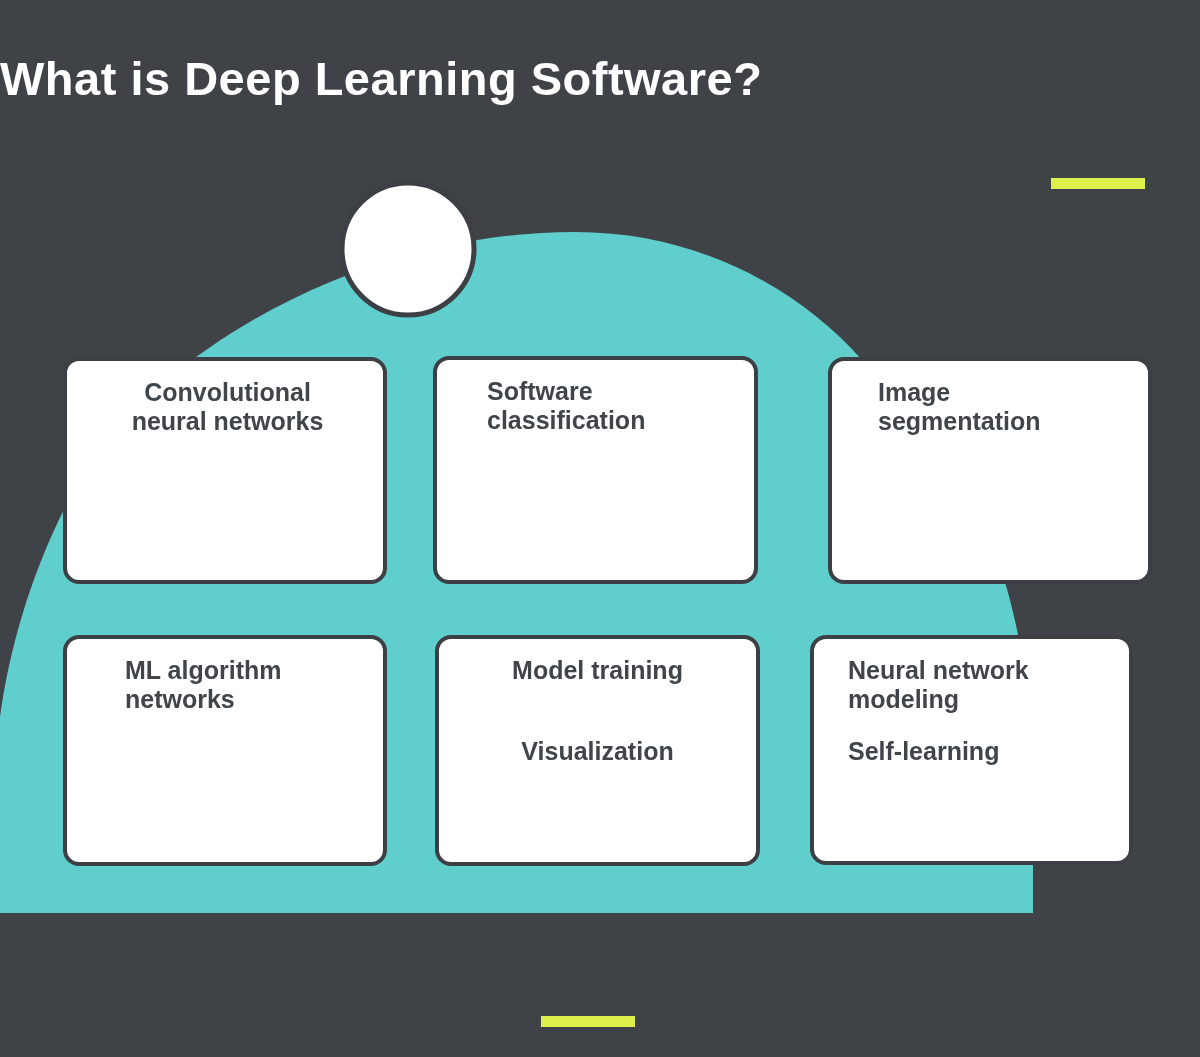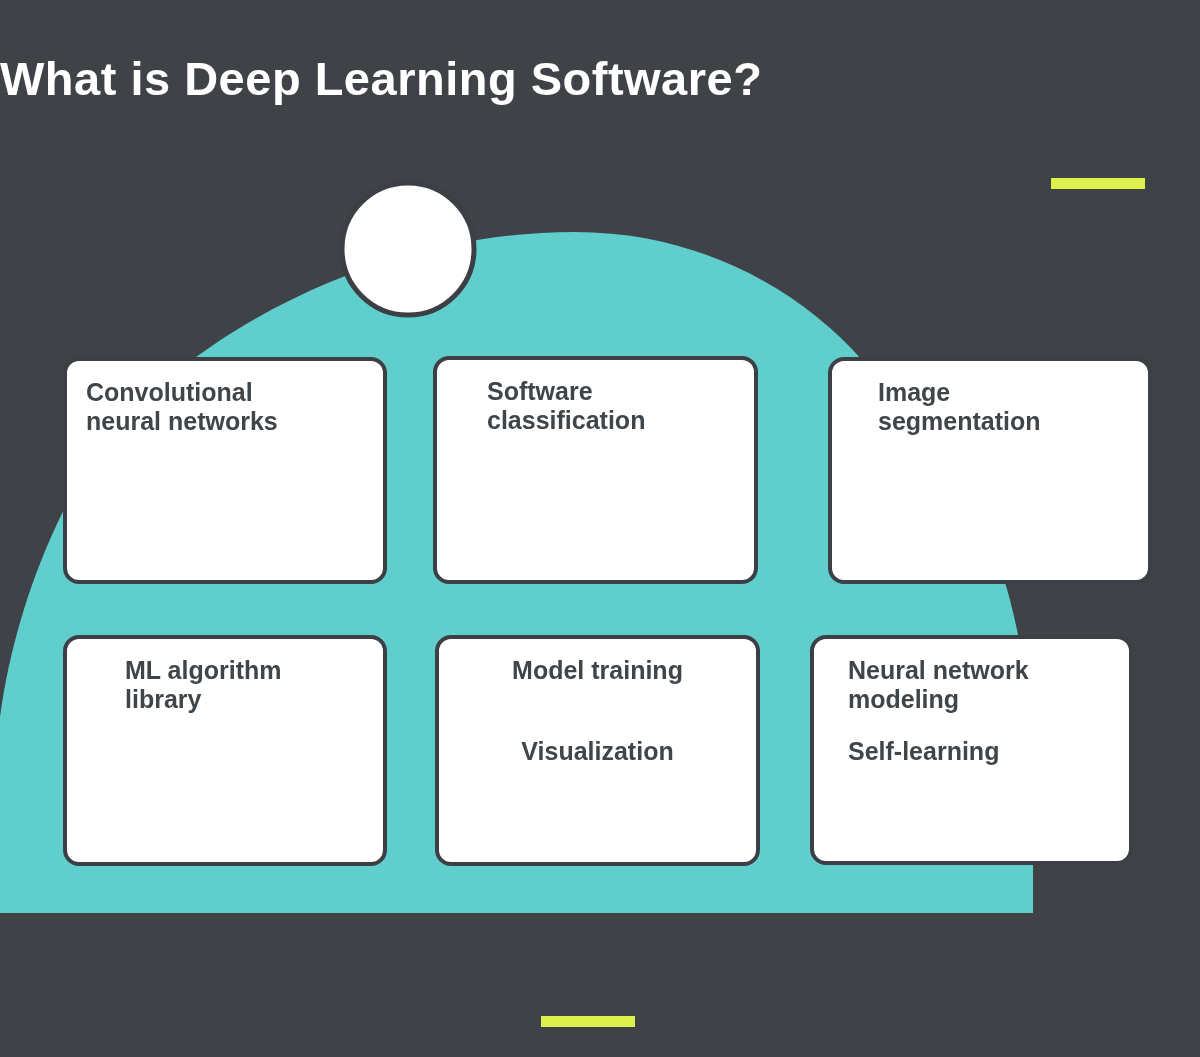--- a/index.html
+++ b/index.html
@@ -47,21 +47,21 @@
     white-space: pre-line;
   }
   .c1 { left: 63px;  top: 357px; width: 324px; height: 227px; }
   .c2 { left: 433px; top: 356px; width: 325px; height: 228px; }
   .c3 { left: 828px; top: 357px; width: 324px; height: 227px; }
   .c4 { left: 63px;  top: 635px; width: 324px; height: 231px; }
   .c5 { left: 435px; top: 635px; width: 325px; height: 231px; }
   .c6 { left: 810px; top: 635px; width: 323px; height: 230px; }
   .t1 { top: 17px; }
   .t2 { top: 98px; }
-  .c1 .card-label { left: 19px; right: 14px; }
+  .c1 .card-label { left: 19px; right: 14px; text-align: center; }
   .c2 .card-label { left: 50px; right: 14px; }
   .c3 .card-label { left: 46px; right: 14px; }
   .c4 .card-label { left: 58px; right: 14px; }
   .c5 .card-label { left: 0; right: 0; text-align: center; }
   .c6 .card-label { left: 34px; right: 14px; }
   .accent-bar {
     position: absolute;
     width: 94px;
     height: 11px;
     background: var(--accent-bar, #DEF04C);
@@ -101,21 +101,21 @@
 classification</div>
   </div>
 
   <div class="card c3">
     <div class="card-label t1">Image
 segmentation</div>
   </div>
 
   <div class="card c4">
     <div class="card-label t1">ML algorithm
-library</div>
+networks</div>
   </div>
 
   <div class="card c6">
     <div class="card-label t1">Neural network
 modeling</div>
     <div class="card-label t2">Self-learning</div>
   </div>
 
   <div class="card c5">
     <div class="card-label t1">Model training</div>

